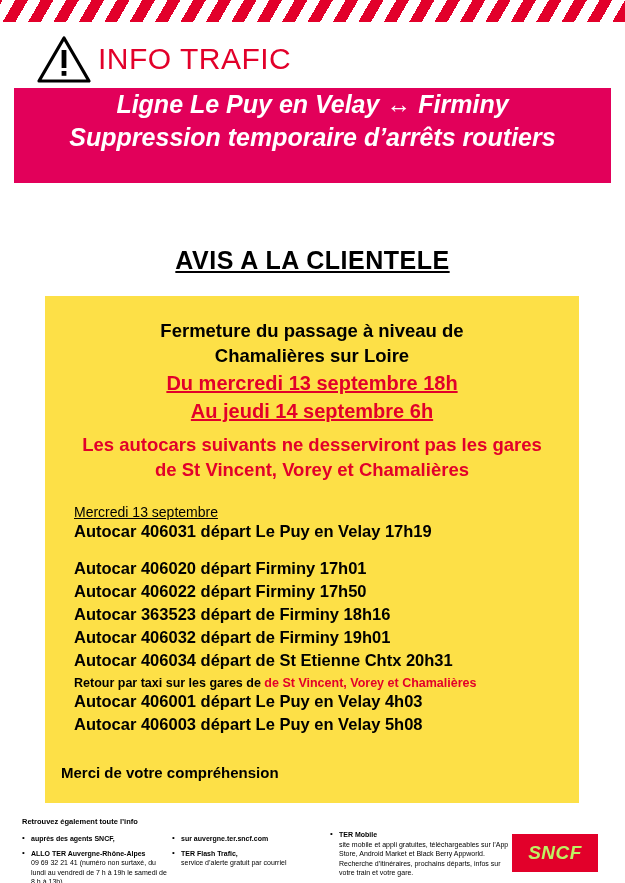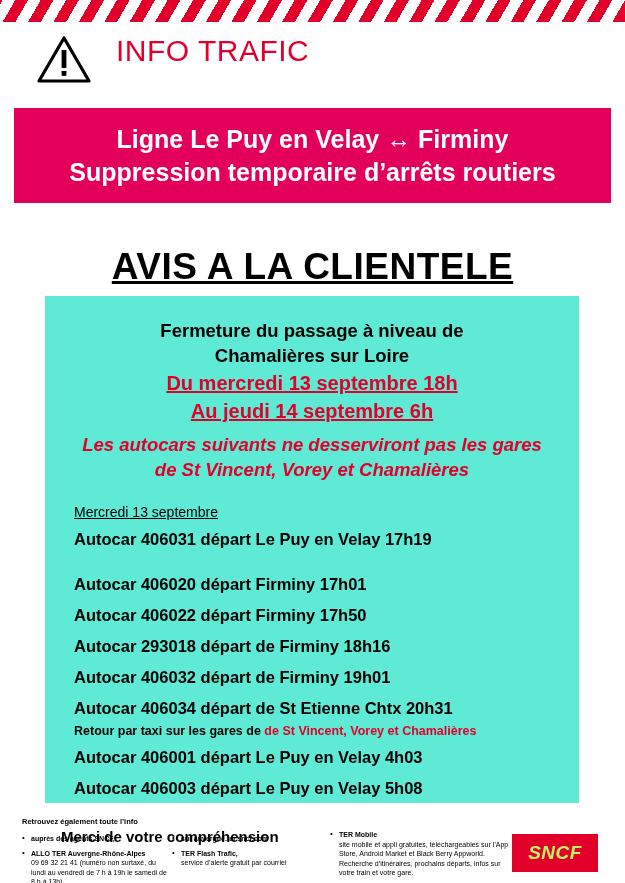--- a/index.html
+++ b/index.html
@@ -31,78 +31,79 @@
       #ffffff 22px
     );
   }
 
   
   .info-trafic-row {
     position: absolute;
     top: 34px;
     left: 36px;
     display: flex;
-    gap: 24px;
+    align-items: center;
+    gap: 6px;
   }
   .warning-icon {
     width: 56px;
     height: 50px;
     display: block;
   }
   .info-trafic-title {
     font-size: 30px;
     font-weight: 400;
     letter-spacing: 0.5px;
     color: #e2002a;
     font-family: "Liberation Sans", sans-serif;
   }
 
   
   .pink-banner {
     position: absolute;
-    top: 108px;
+    top: 88px;
     left: 14px;
     width: 597px;
     height: 95px;
     background: #e2005a;
     display: flex;
     flex-direction: column;
     align-items: center;
-    justify-content: center;
+    font-style: italic;
   }
   .pink-banner .line {
     color: #ffffff;
     font-size: 25px;
     font-weight: bold;
     line-height: 33px;
     text-align: center;
     white-space: nowrap;
   }
 
   
   .avis-title {
     position: absolute;
     top: 246px;
     left: 0;
     width: 625px;
     text-align: center;
-    font-size: 37px;
+    font-size: 25px;
     font-weight: bold;
     text-decoration: underline;
     letter-spacing: 0.5px;
   }
 
   
   .yellow-box {
     position: absolute;
     top: 296px;
     left: 45px;
     width: 534px;
     height: 507px;
-    background: #5eead4;
+    background: #fde047;
     box-sizing: border-box;
     padding: 22px 16px 0 16px;
   }
 
   .yb-center {
     text-align: center;
   }
   .yb-blackhead {
     font-size: 18.5px;
     font-weight: bold;
@@ -116,36 +117,34 @@
     text-decoration: underline;
     line-height: 26px;
     margin-top: 2px;
   }
   .yb-redbig {
     font-size: 18.5px;
     font-weight: bold;
     color: #e2002a;
     line-height: 25px;
     margin-top: 8px;
-    font-style: italic;
   }
 
   .day-head {
     font-size: 14px;
     font-weight: normal;
     text-decoration: underline;
     margin-top: 22px;
     margin-left: 13px;
   }
   .bus-line {
     font-size: 16.5px;
     font-weight: bold;
     margin-left: 13px;
     line-height: 23px;
-    margin-top: 8px;
   }
   .spacer-line {
     height: 14px;
   }
   .taxi-line {
     font-size: 12.5px;
     font-weight: bold;
     margin-left: 13px;
     margin-top: 4px;
   }
@@ -264,21 +263,21 @@
     <div class="yb-redline">Au jeudi  14 septembre 6h</div>
     <div class="yb-redbig">Les autocars suivants ne desserviront pas les gares</div>
     <div class="yb-redbig" style="margin-top:0">de  St Vincent, Vorey et Chamalières</div>
   </div>
 
   <div class="day-head">Mercredi 13 septembre</div>
   <div class="bus-line">Autocar  406031 départ Le Puy en Velay 17h19</div>
   <div class="spacer-line"></div>
   <div class="bus-line">Autocar  406020 départ Firminy 17h01</div>
   <div class="bus-line">Autocar  406022 départ Firminy 17h50</div>
-  <div class="bus-line">Autocar  293018 départ de Firminy 18h16</div>
+  <div class="bus-line">Autocar  363523 départ de Firminy 18h16</div>
   <div class="bus-line">Autocar  406032 départ  de Firminy 19h01</div>
   <div class="bus-line">Autocar  406034 départ de St Etienne Chtx 20h31</div>
   <div class="taxi-line">
     <span>Retour par taxi sur les gares de </span><span class="red">de  St Vincent, Vorey et Chamalières</span>
   </div>
 
   <div class="bus-line">Autocar  406001 départ Le Puy en Velay 4h03</div>
   <div class="bus-line">Autocar  406003 départ Le Puy en Velay 5h08</div>
 
   <div class="merci">Merci de votre compréhension</div>

